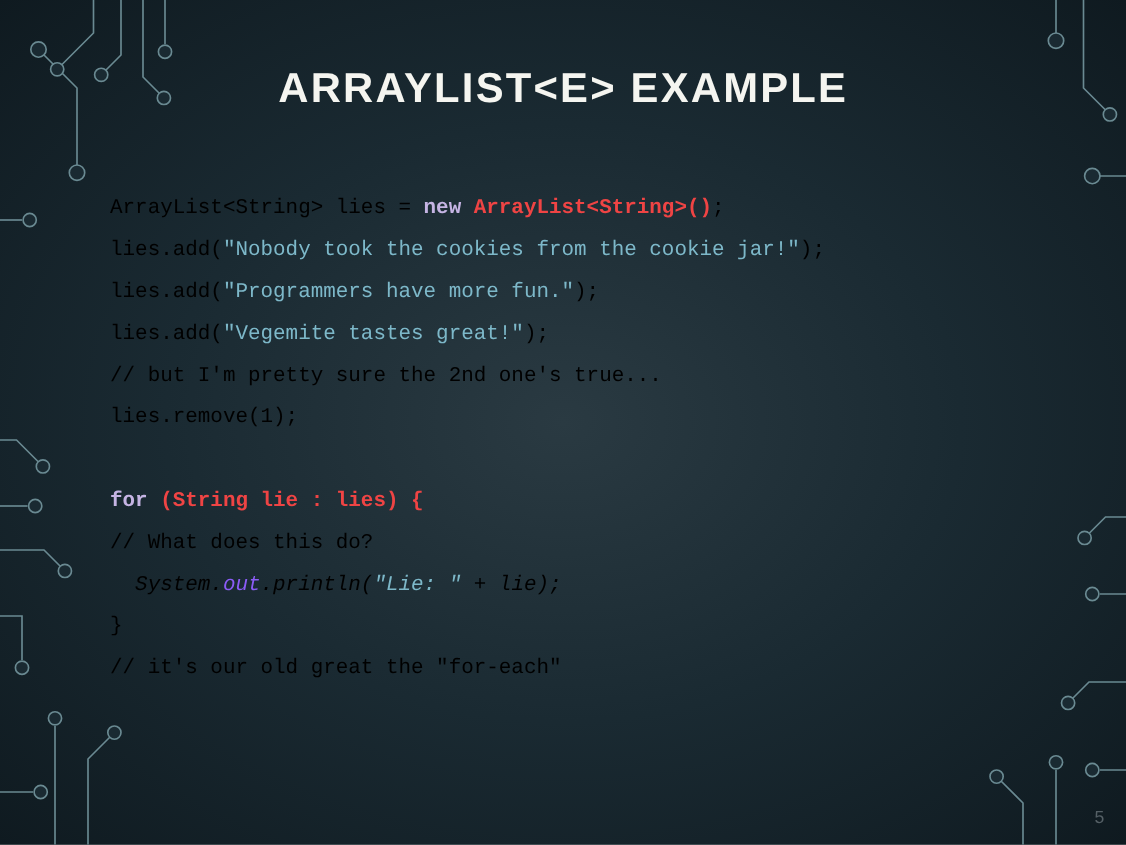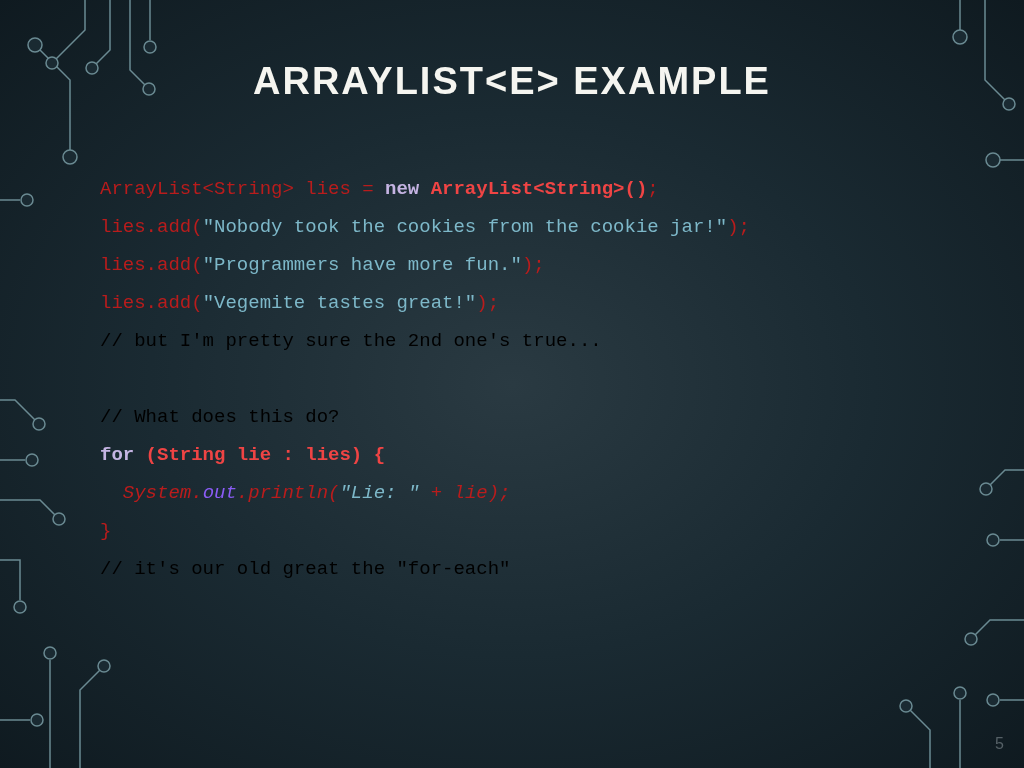--- a/index.html
+++ b/index.html
@@ -39,21 +39,21 @@
   }
   .code {
     position: absolute;
     top: 170px;
     left: 100px;
     width: 850px;
     font-size: 19px;
     line-height: 2.0;
   }
   .code .row { white-space: pre; }
-  .plain  { color: #b91c1c; margin-top: 24px; }
+  .plain  { color: #000000; margin-top: 24px; }
   .kw     { color: #c5b4e3; font-weight: bold; }
   .bold   { color: #ef4444; font-weight: bold; }
   .str    { color: #7db8c9; }
   .cmt    { color: #000000; }
   .field  { color: #8b5cf6; font-style: italic; }
   .ital   { font-style: italic; }
   .page-num {
     position: absolute;
     right: 20px;
     bottom: 15px;
@@ -118,21 +118,22 @@
 </svg>
 
 <div class="title">ARRAYLIST&lt;E&gt; EXAMPLE</div>
 
 <div class="code">
   <div class="row"><span class="plain">ArrayList&lt;String&gt; lies = </span><span class="kw">new </span><span class="bold">ArrayList&lt;String&gt;()</span><span class="plain">;</span></div>
   <div class="row"><span class="plain">lies.add(</span><span class="str">"Nobody took the cookies from the cookie jar!"</span><span class="plain">);</span></div>
   <div class="row"><span class="plain">lies.add(</span><span class="str">"Programmers have more fun."</span><span class="plain">);</span></div>
   <div class="row"><span class="plain">lies.add(</span><span class="str">"Vegemite tastes great!"</span><span class="plain">);</span></div>
   <div class="row"><span class="cmt">// but I'm pretty sure the 2nd one's true...</span></div>
+  <div class="row"><span class="plain">lies.remove(1);</span></div>
   <div class="row"><span class="plain"></span>&nbsp;</div>
+  <div class="row"><span class="kw">for </span><span class="bold">(String lie : lies) {</span></div>
   <div class="row"><span class="cmt">// What does this do?</span></div>
-  <div class="row"><span class="kw">for </span><span class="bold">(String lie : lies) {</span></div>
   <div class="row"><span class="plain ital">  System.</span><span class="field">out</span><span class="plain ital">.println(</span><span class="str ital">"Lie: " </span><span class="plain ital">+ lie);</span></div>
   <div class="row"><span class="plain">}</span></div>
   <div class="row"><span class="cmt">// it's our old great the "for-each"</span></div>
 </div>
 
 <div class="page-num">5</div>
 
 </body></html>

